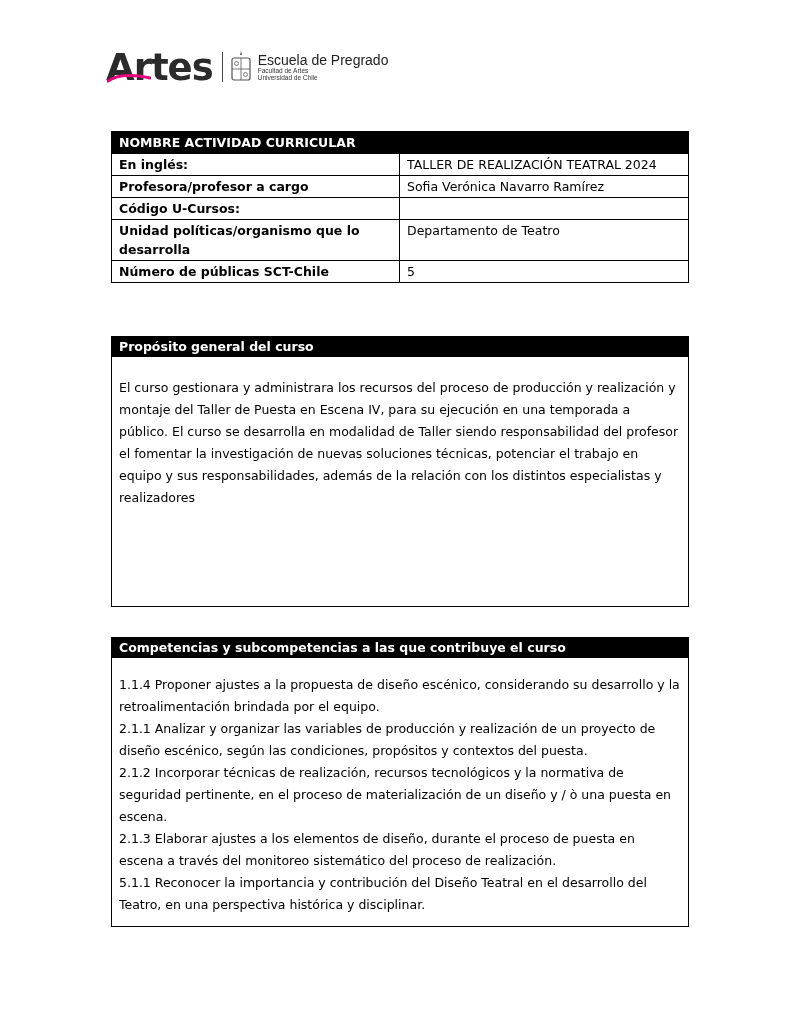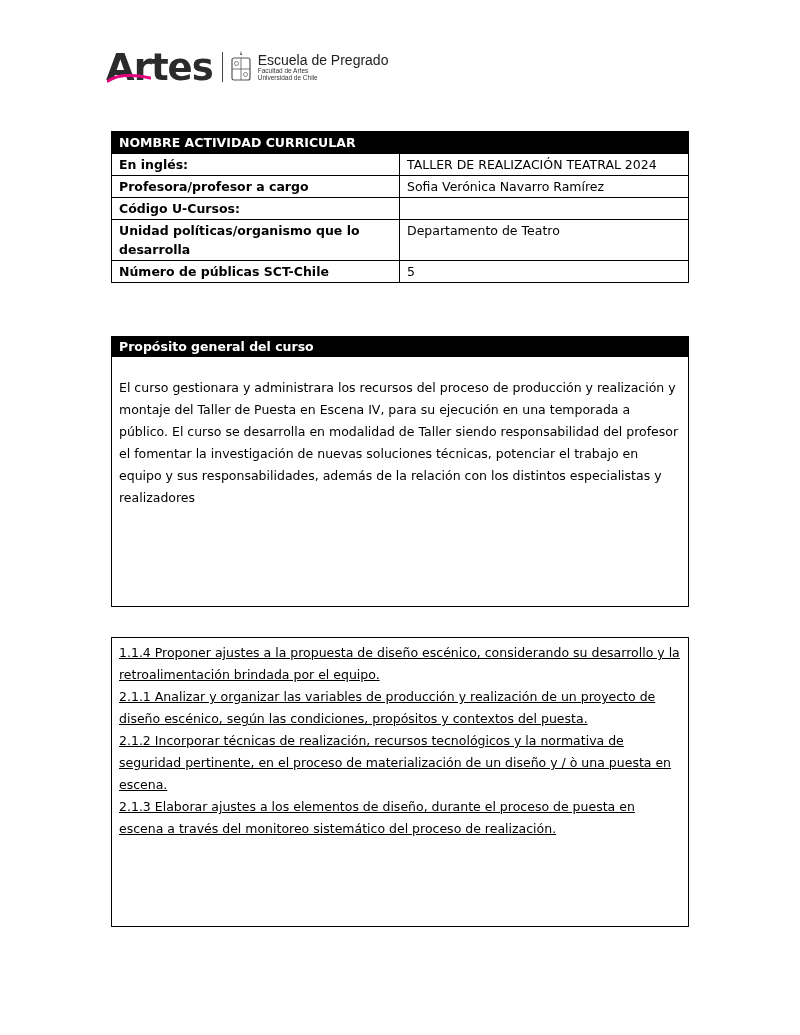--- a/index.html
+++ b/index.html
@@ -75,19 +75,21 @@
   </tr>
 </tbody>
   </table>
 
 <div class="box" style="top:336px; height:269px;">
   <div class="bh">Propósito general del curso</div>
   <div class="bb" style="padding-top:20px;">El curso gestionara y administrara los recursos del proceso de producción y realización y montaje del Taller de Puesta en Escena IV, para su ejecución en una temporada a público. El curso se desarrolla en modalidad de Taller siendo responsabilidad del profesor el fomentar la investigación de nuevas soluciones técnicas, potenciar el trabajo en equipo y sus responsabilidades, además de la relación con los distintos especialistas y realizadores</div>
 </div>
 
 <div class="box" style="top:637px; height:288px;">
-  <div class="bb" style="padding-top:4px;text-decoration:underline;">
+  <div class="bh">Competencias y subcompetencias a las que contribuye el curso</div>
+  <div class="bb" style="padding-top:16px;">
     <div>1.1.4 Proponer ajustes a la propuesta de diseño escénico, considerando su desarrollo y la retroalimentación brindada por el equipo.</div>
     <div>2.1.1 Analizar y organizar las variables de producción y realización de un proyecto de diseño escénico, según las condiciones, propósitos y contextos del puesta.</div>
     <div>2.1.2 Incorporar técnicas de realización, recursos tecnológicos y la normativa de seguridad pertinente, en el proceso de materialización de un diseño y / ò una puesta en escena.</div>
     <div>2.1.3 Elaborar ajustes a los elementos de diseño, durante el proceso de puesta en escena a través del monitoreo sistemático del proceso de realización.</div>
+    <div>5.1.1 Reconocer la importancia y contribución del Diseño Teatral en el desarrollo del Teatro, en una perspectiva histórica y disciplinar.</div>
   </div>
 </div>
 
 </body></html>

